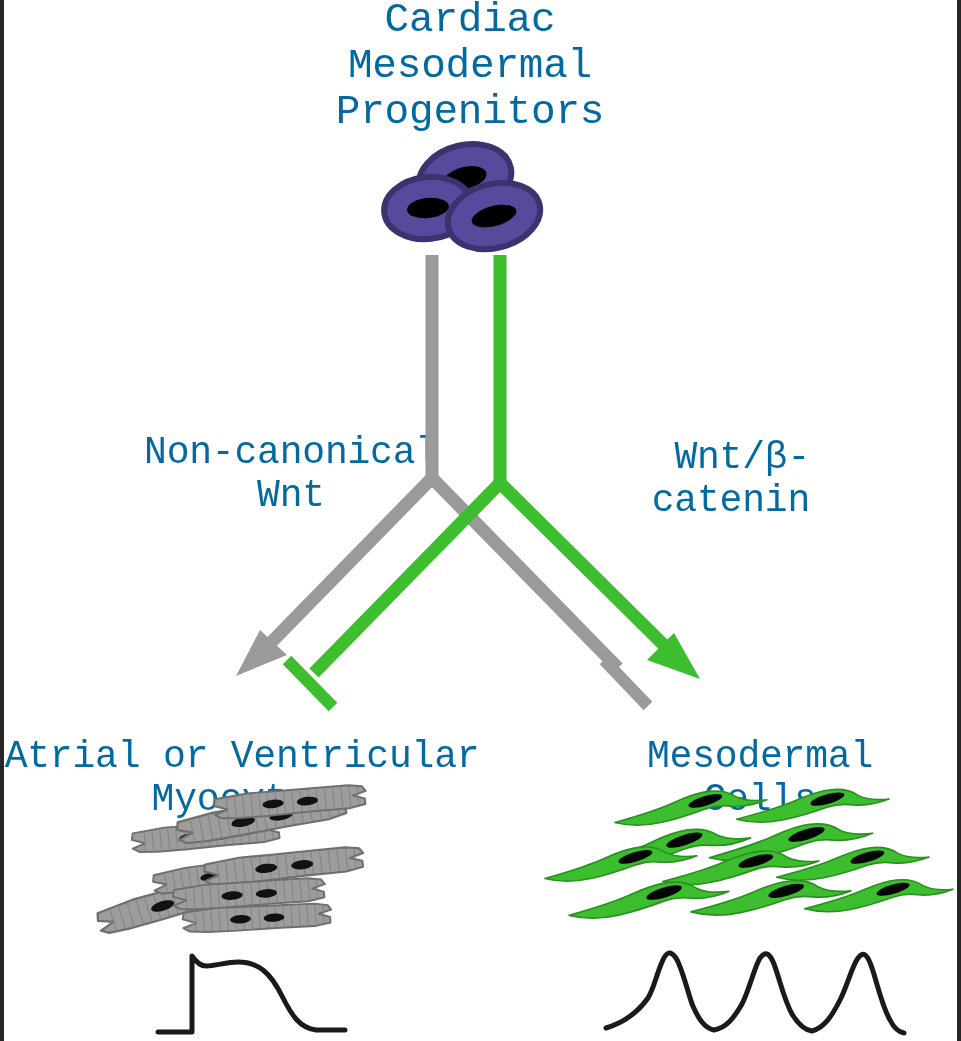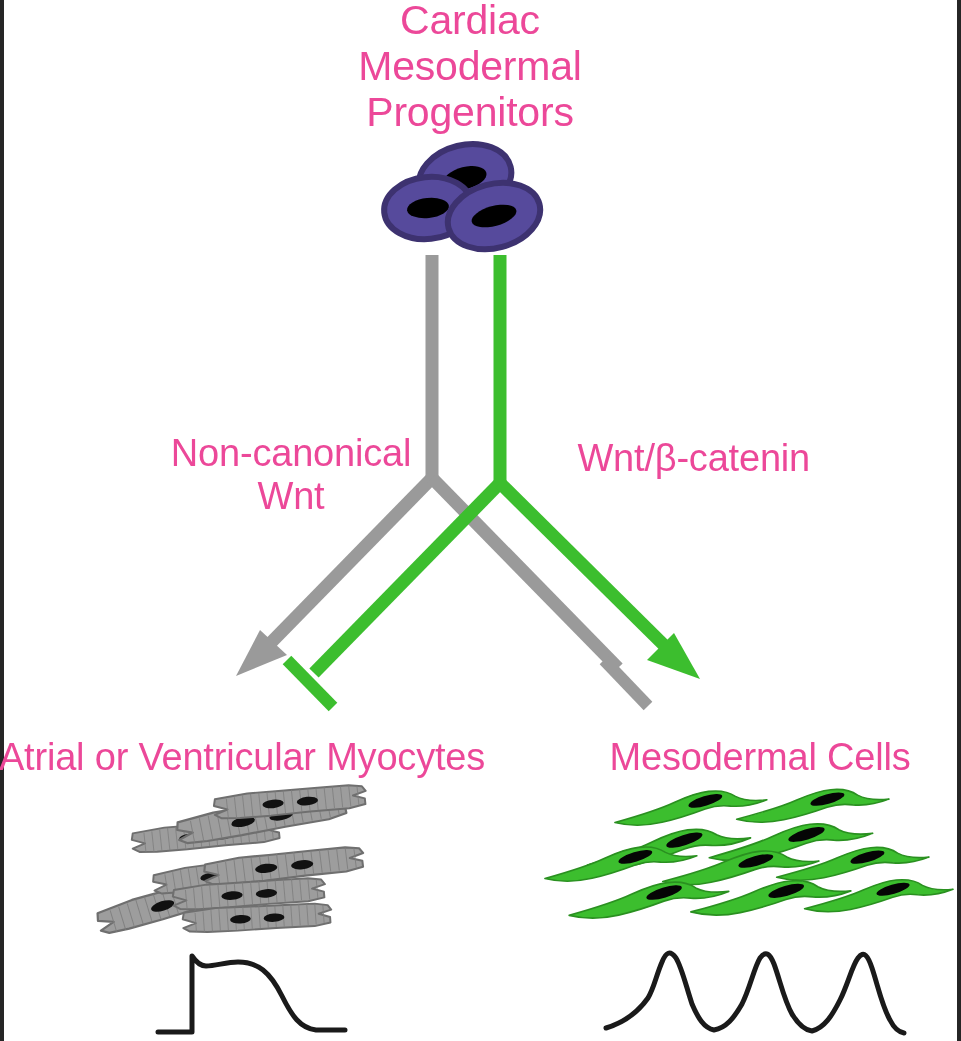--- a/index.html
+++ b/index.html
@@ -6,22 +6,22 @@
     margin: 0;
     padding: 0;
     background: #ffffff;
   }
   #figure {
     position: relative;
     width: 961px;
     height: 1041px;
     background: #ffffff;
     overflow: hidden;
-    font-family: Liberation Sans, sans-serif;
-    color: #ec4899;
+    font-family: Liberation Mono, monospace;
+    color: #0369a1;
   }
   #figure-svg {
     position: absolute;
     left: 0;
     top: 0;
     width: 961px;
     height: 1041px;
     display: block;
   }
   .frame-edge {

